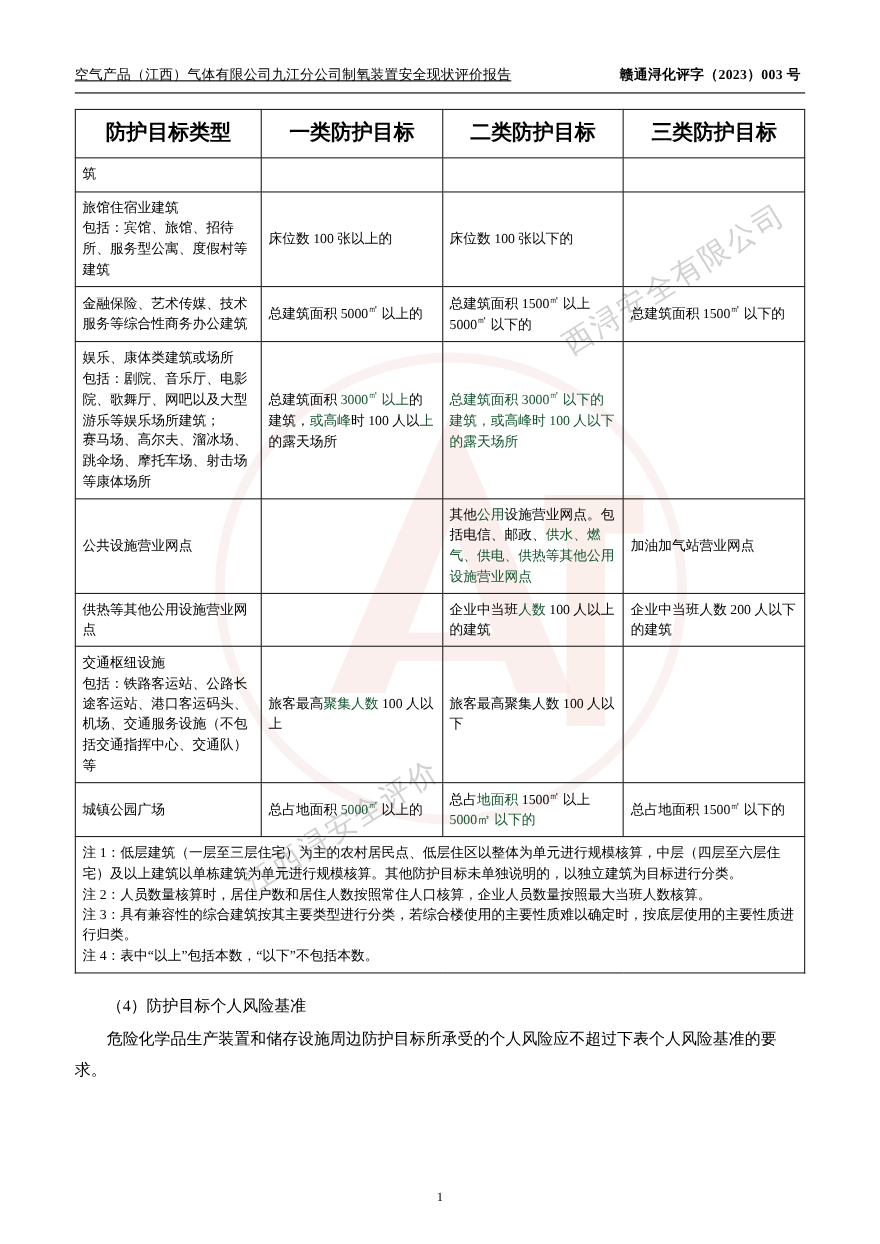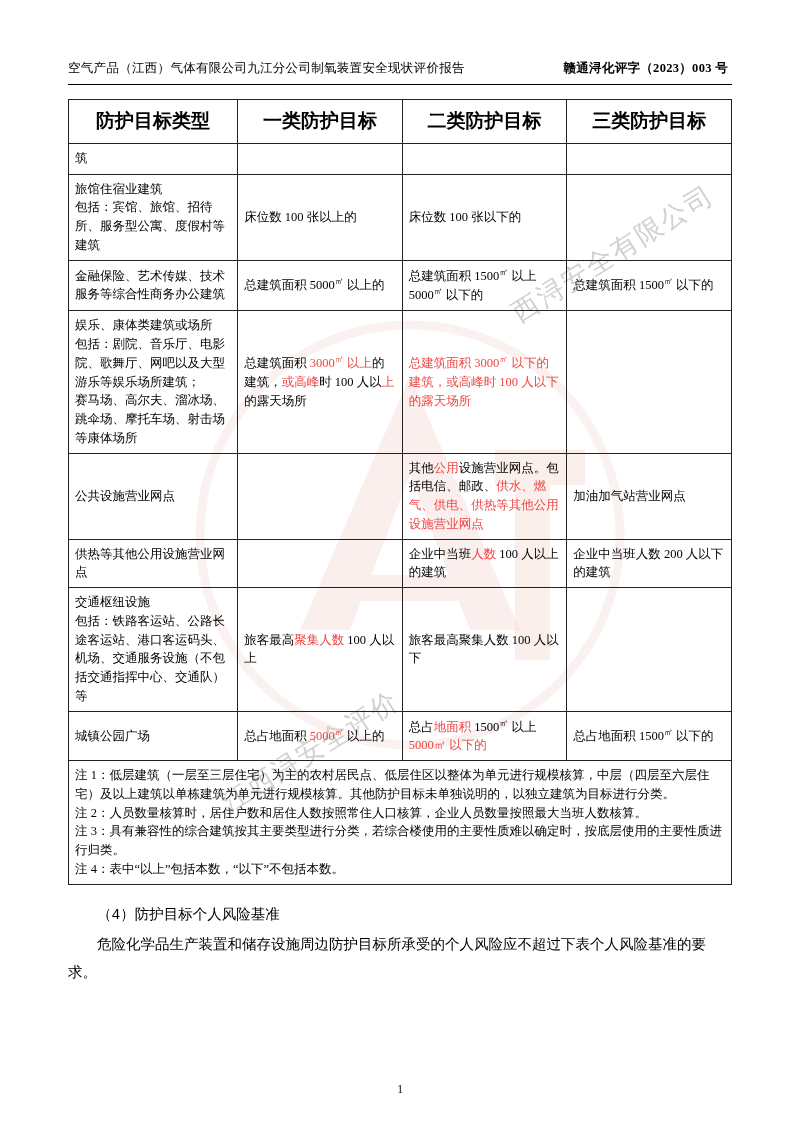--- a/index.html
+++ b/index.html
@@ -64,21 +64,21 @@
     display: flex;
     justify-content: space-between;
     align-items: baseline;
     font-size: 12.5px;
     padding-bottom: 7px;
     border-bottom: 1px solid #000;
     margin-bottom: 14px;
     position: relative;
     z-index: 10;
   }
-  .doc-header .left { letter-spacing: .3px; }
+  .doc-header .left { letter-spacing: .3px; text-decoration: underline; }
   .doc-header .right { letter-spacing: .3px; padding-right: 4px; font-weight: bold;}
 
   
   table.main {
     border-collapse: collapse;
     width: 100%;
     table-layout: fixed;
     position: relative;
     z-index: 10;
     background: transparent;
@@ -96,41 +96,40 @@
     font-weight: bold;
     font-size: 19px;
     padding: 7px 4px;
   }
   .col1 { width: 150px; }
   .col2 { width: 146px; }
   .col3 { width: 146px; }
   .col4 { width: 146px; }
   td.c-left { text-align: left; }
   td.c-center { text-align: left; }
-  .red { color: #ef4444; }
+  .red { color: #14532d; }
   .cell-pad-top { vertical-align: top; }
   .tall-empty { height: 20px; }
 
   
   .notes td {
     text-align: left;
     font-size: 12.5px;
     line-height: 1.62;
     padding: 6px 8px;
   }
   .notes p { margin: 0; text-indent: 0; }
 
   
   .body-text {
     position: relative;
     z-index: 10;
     font-size: 14.5px;
     line-height: 1.95;
     margin-top: 16px;
-    font-family: Liberation Mono, monospace;
   }
   .body-text p { margin: 0 0 2px 0; }
   .indent2 { text-indent: 2em; }
 
   .page-number {
     position: absolute;
     bottom: 36px;
     left: 0;
     width: 800px;
     text-align: center;

